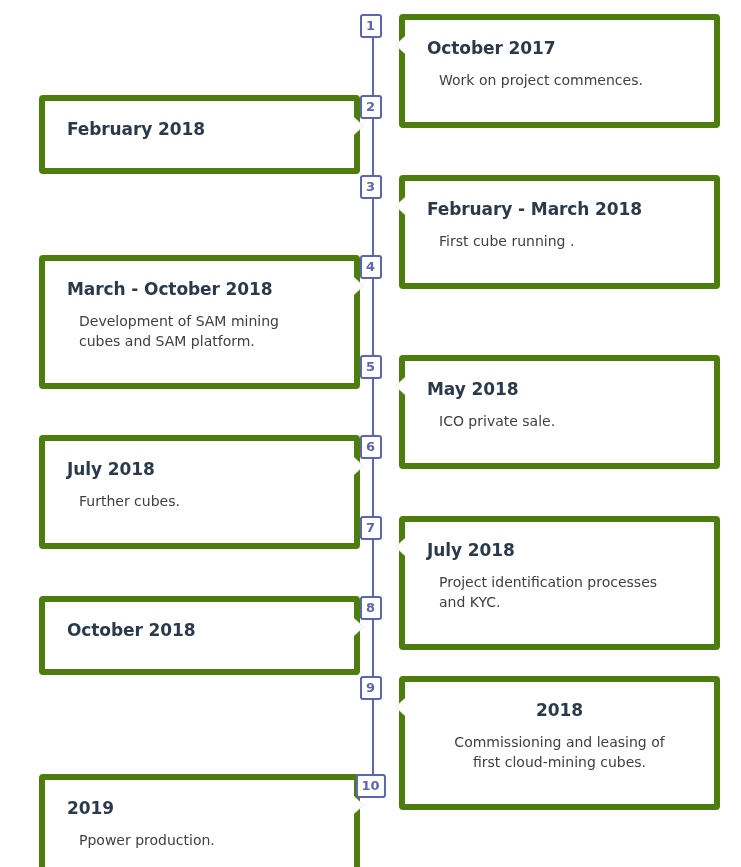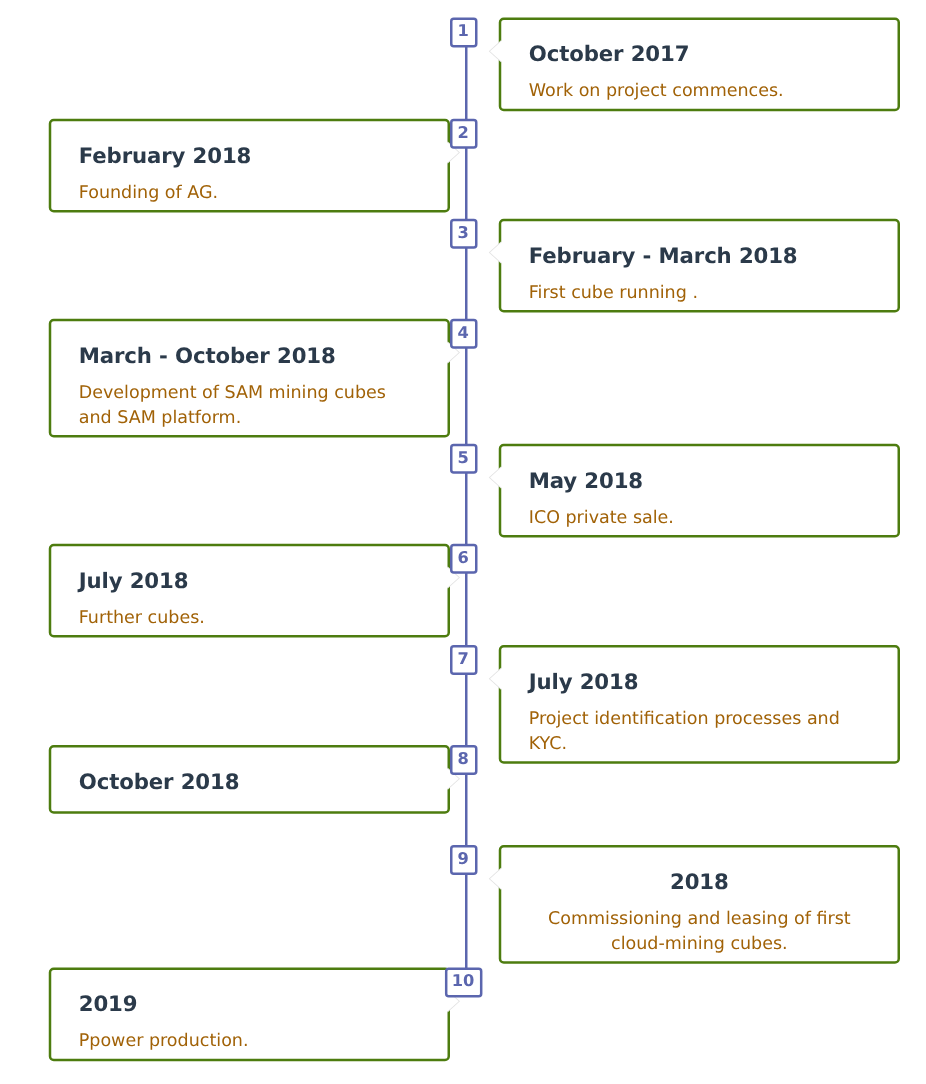--- a/index.html
+++ b/index.html
@@ -56,23 +56,23 @@
     left: 0;
     width: 741px;
   }
 
   
   .card {
     position: absolute;
     top: 0;
     width: 321px;
     background: #ffffff;
-    border: 2px solid #4d7c0f;
+    border: 6px solid #4d7c0f;
     border-radius: 4px;
-    padding: 18px 22px 4px 22px;
+    padding: 18px 22px 20px 22px;
     z-index: 2;
   }
   .card.right { left: 399px; }
   .card.left  { left: 39px; }
 
   
   .card .notch-outer,
   .card .notch-inner {
     position: absolute;
     top: 16px;
@@ -99,24 +99,24 @@
   }
 
   .card-title {
     margin: 0 0 9px 0;
     font-size: 17px;
     font-weight: 700;
     color: #2b3a4a;
     letter-spacing: -0.1px;
   }
   .card-body {
-    margin: 0;
+    margin: 12px;
     font-size: 14px;
     line-height: 20px;
-    color: #a16207;
+    color: #404040;
   }
 </style>
 </head>
 <body>
 
 <div id="timeline">
   <div class="spine"></div>
 <div class="event" style="top: 14px;">
       <div class="marker">1</div>
       <div class="card right" style="top: 0px;">
@@ -125,21 +125,20 @@
         <h3 class="card-title">October 2017</h3>
         <p class="card-body">Work on project commences.</p>
       </div>
     </div>
     <div class="event" style="top: 95px;">
       <div class="marker">2</div>
       <div class="card left" style="top: 0px;">
         <span class="notch-outer"></span>
         <span class="notch-inner"></span>
         <h3 class="card-title">February 2018</h3>
-        <p class="card-body">Founding of AG.</p>
       </div>
     </div>
     <div class="event" style="top: 175px;">
       <div class="marker">3</div>
       <div class="card right" style="top: 0px;">
         <span class="notch-outer"></span>
         <span class="notch-inner"></span>
         <h3 class="card-title">February - March 2018</h3>
         <p class="card-body">First cube running .</p>
       </div>

